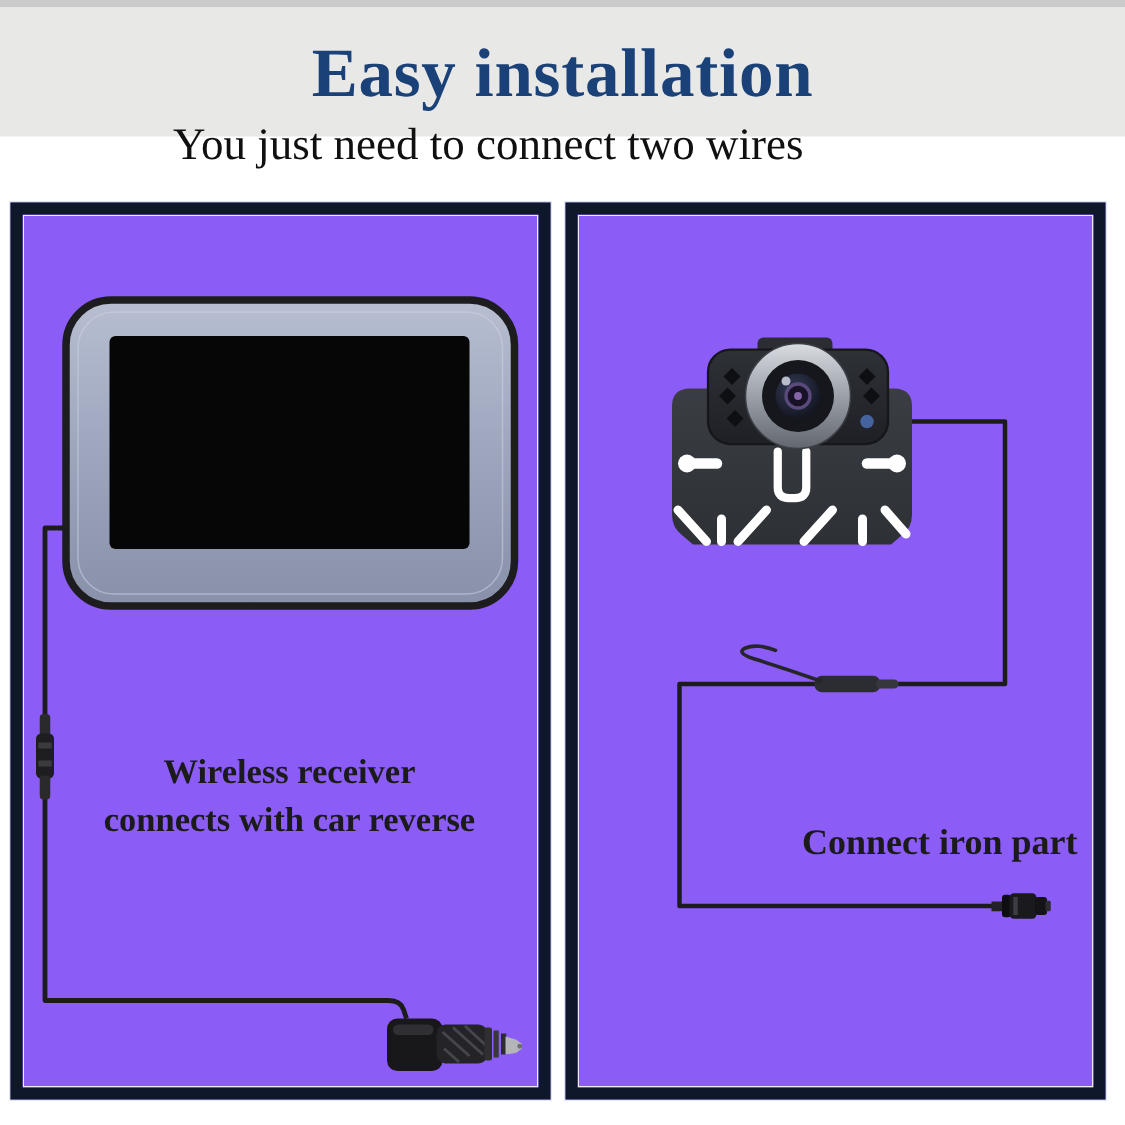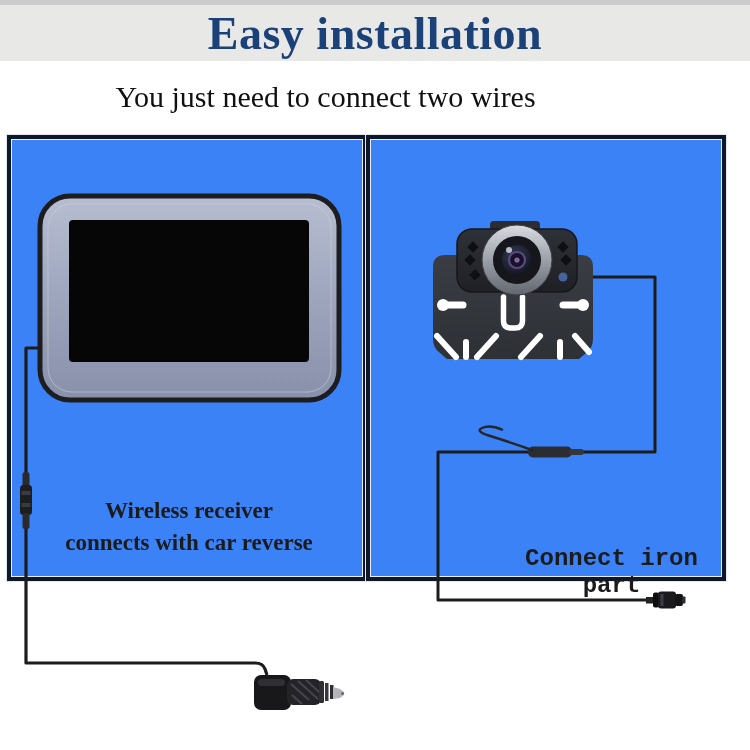--- a/index.html
+++ b/index.html
@@ -1,28 +1,28 @@
 <!DOCTYPE html>
 <html><head>
 <meta charset="utf-8">
 <style>
   html,body{margin:0;padding:0;background:#fff;}
   body{width:750px;height:750px;font-family:"Liberation Serif", serif;}
   .page{position:relative;width:750px;height:750px;background:#ffffff;overflow:hidden;}
   .top-strip{position:absolute;top:0;left:0;width:750px;height:5px;background:#cbcbcb;}
-  .header-band{position:absolute;top:5px;left:0;width:750px;height:56px;background:#e8e8e6;
+  .header-band{position:absolute;top:5px;left:0;width:750px;height:86px;background:#e8e8e6;
     display:flex;align-items:center;justify-content:center;}
   .page-title{margin:0;font-size:46px;font-weight:bold;color:#1b4278;letter-spacing:0.5px;}
   .subtitle{position:absolute;top:80px;left:0;width:651px;margin:0;text-align:center;
     font-size:30px;color:#101010;font-weight:normal;}
-  .panel{position:absolute;top:135px;width:360px;height:446px;background:#3b82f6;
-    border:4px solid #0f172a;box-sizing:border-box;
+  .panel{position:absolute;top:135px;width:360px;height:598px;background:#8b5cf6;
+    border:8px solid #0f172a;box-sizing:border-box;
     box-shadow:0 0 0 1px #dfe7f1, inset 0 0 0 1px #e9eef6;}
   .panel-left{left:7px;}
-  .panel-right{left:366px;font-family:Liberation Mono, monospace;}
+  .panel-right{left:377px;}
   .panel svg{position:absolute;top:0;left:0;}
   .caption{position:absolute;left:0;top:356px;width:356px;text-align:center;
     font-size:23px;line-height:32px;font-weight:bold;color:#1b1b1b;}
   .caption span{display:block;}
   .label-iron{position:absolute;left:141px;top:406px;width:201px;text-align:center;
     font-size:24px;font-weight:bold;color:#1b1b1b;}
   .label-reverse{position:absolute;left:43px;top:503px;width:300px;text-align:center;
     font-size:25px;font-weight:bold;color:#1b1b1b;}
 </style>
 </head>

